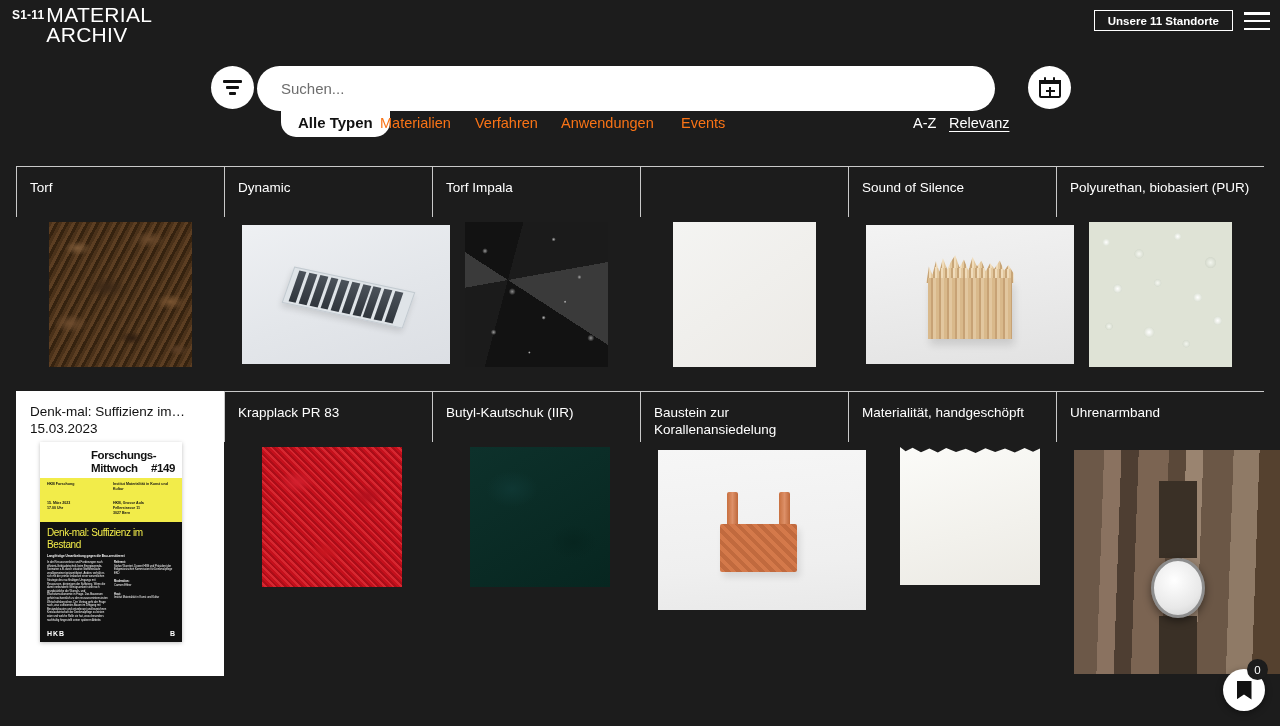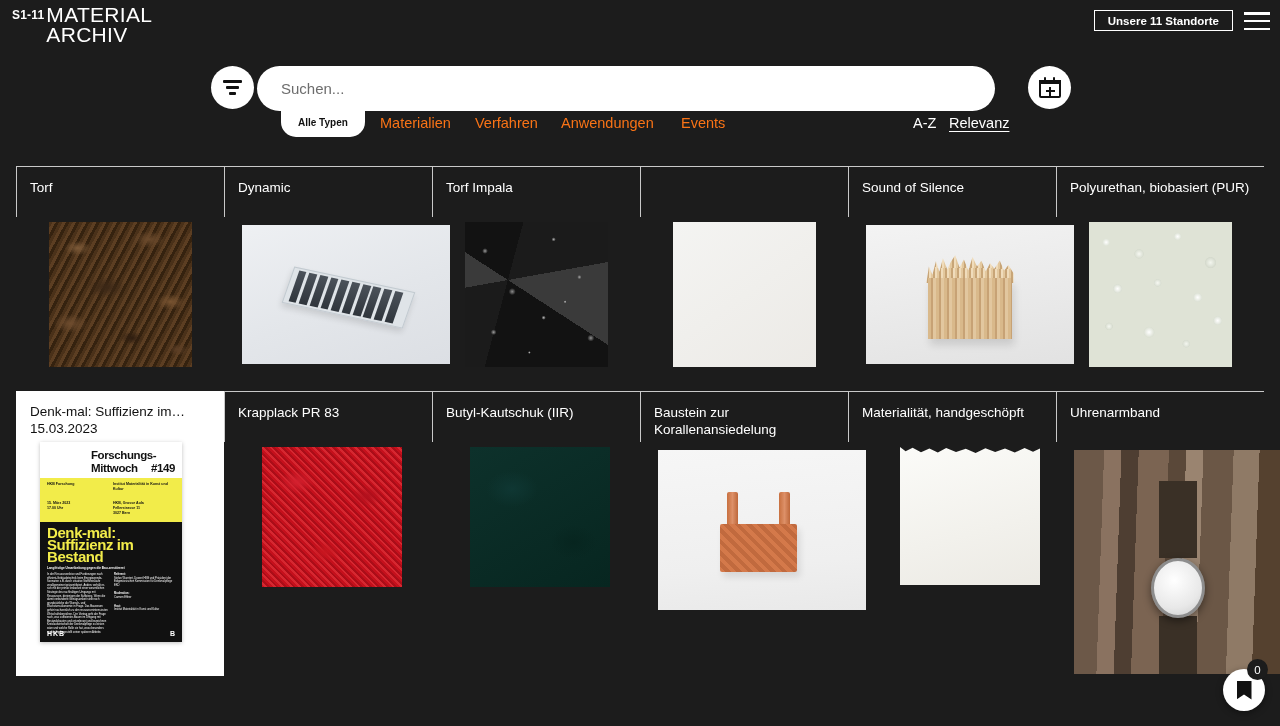--- a/index.html
+++ b/index.html
@@ -83,21 +83,21 @@
   .cal-ico .ph { left: 7px; top: 13px; width: 9px; height: 2px; }
   .cal-ico .pv { left: 10.5px; top: 9.5px; width: 2px; height: 9px; }
 
   
   .tabrow { position: absolute; top: 108px; left: 0; width: 1280px; height: 32px; }
   .tab-active {
     position: absolute; left: 281px; top: 0;
     height: 29px; padding: 0 17px;
     background: #ffffff; color: #111111;
     border-radius: 0 0 15px 15px;
-    font-size: 10px; font-weight: 700;
+    font-size: 15px; font-weight: 700;
     display: flex; align-items: center; cursor: pointer; white-space: nowrap;
   }
   .tab {
     position: absolute; top: 0; height: 29px;
     color: #f97316; font-size: 14.5px; font-weight: 400;
     display: flex; align-items: center; cursor: pointer; white-space: nowrap;
   }
   .sort {
     position: absolute; top: 0; height: 29px;
     color: #ffffff; font-size: 14.5px;
@@ -285,21 +285,21 @@
     position: absolute; right: 7px; bottom: 4px;
     color: #111; font-size: 11.5px; font-weight: 700; letter-spacing: -0.4px;
   }
   .poster-yellow {
     background: #f2ec4a; padding: 4px 7px 6px 7px; flex: 0 0 auto;
     display: grid; grid-template-columns: 1fr 1fr; column-gap: 4px; row-gap: 9px;
   }
   .py { color: #111; font-size: 3.6px; line-height: 5px; font-weight: 700; }
   .poster-black { background: #111111; padding: 5px 7px 5px 7px; flex: 1 1 auto; position: relative; }
   .poster-title {
-    color: #f2ec4a; font-size: 15px; font-weight: 700; line-height: 12px;
+    color: #f2ec4a; font-size: 10px; font-weight: 400; line-height: 12px;
     letter-spacing: -0.4px; margin-bottom: 3px;
   }
   .poster-sub { color: #ffffff; font-size: 3.1px; line-height: 4px; font-weight: 700; margin-bottom: 3px; }
   .poster-cols { display: grid; grid-template-columns: 1fr 1fr; column-gap: 6px; }
   .poster-body { color: #ffffff; font-size: 2.7px; line-height: 3.6px; }
   .poster-cred { color: #ffffff; font-size: 2.7px; line-height: 3.6px; margin-bottom: 5px; }
   .poster-cred b { display: block; }
   .poster-foot {
     position: absolute; left: 7px; right: 7px; bottom: 5px;
     display: flex; justify-content: space-between; align-items: flex-end;

